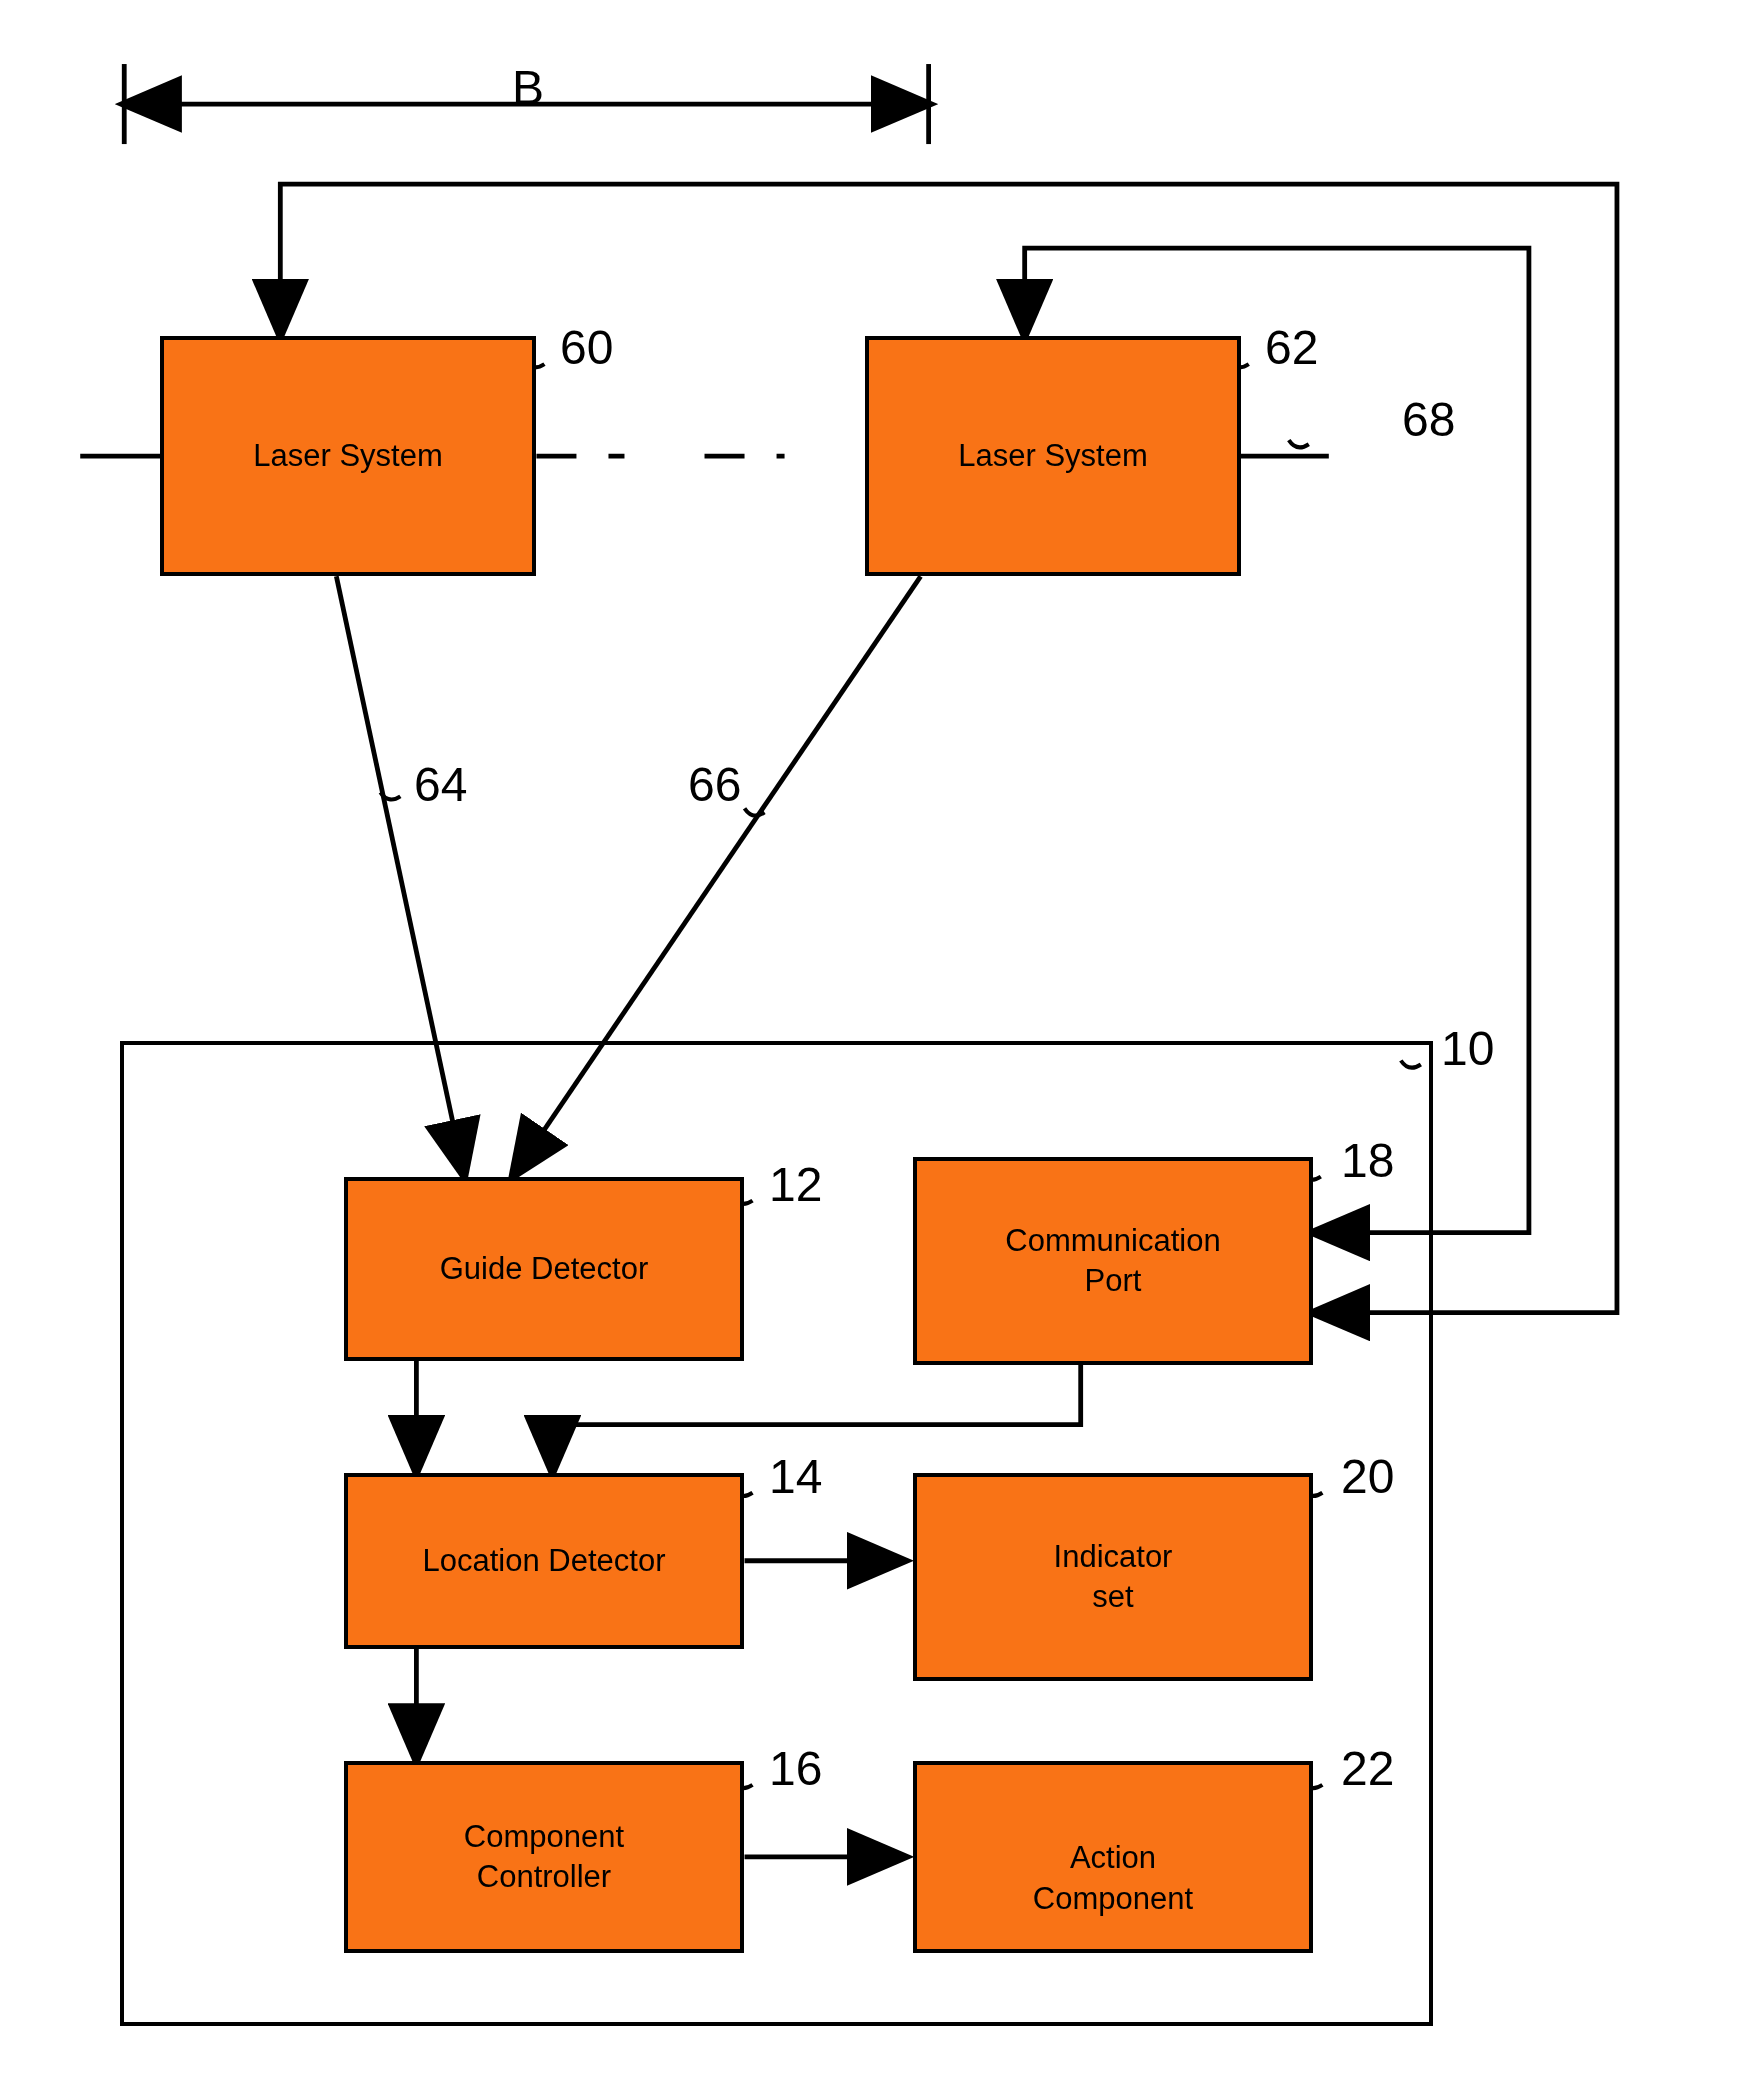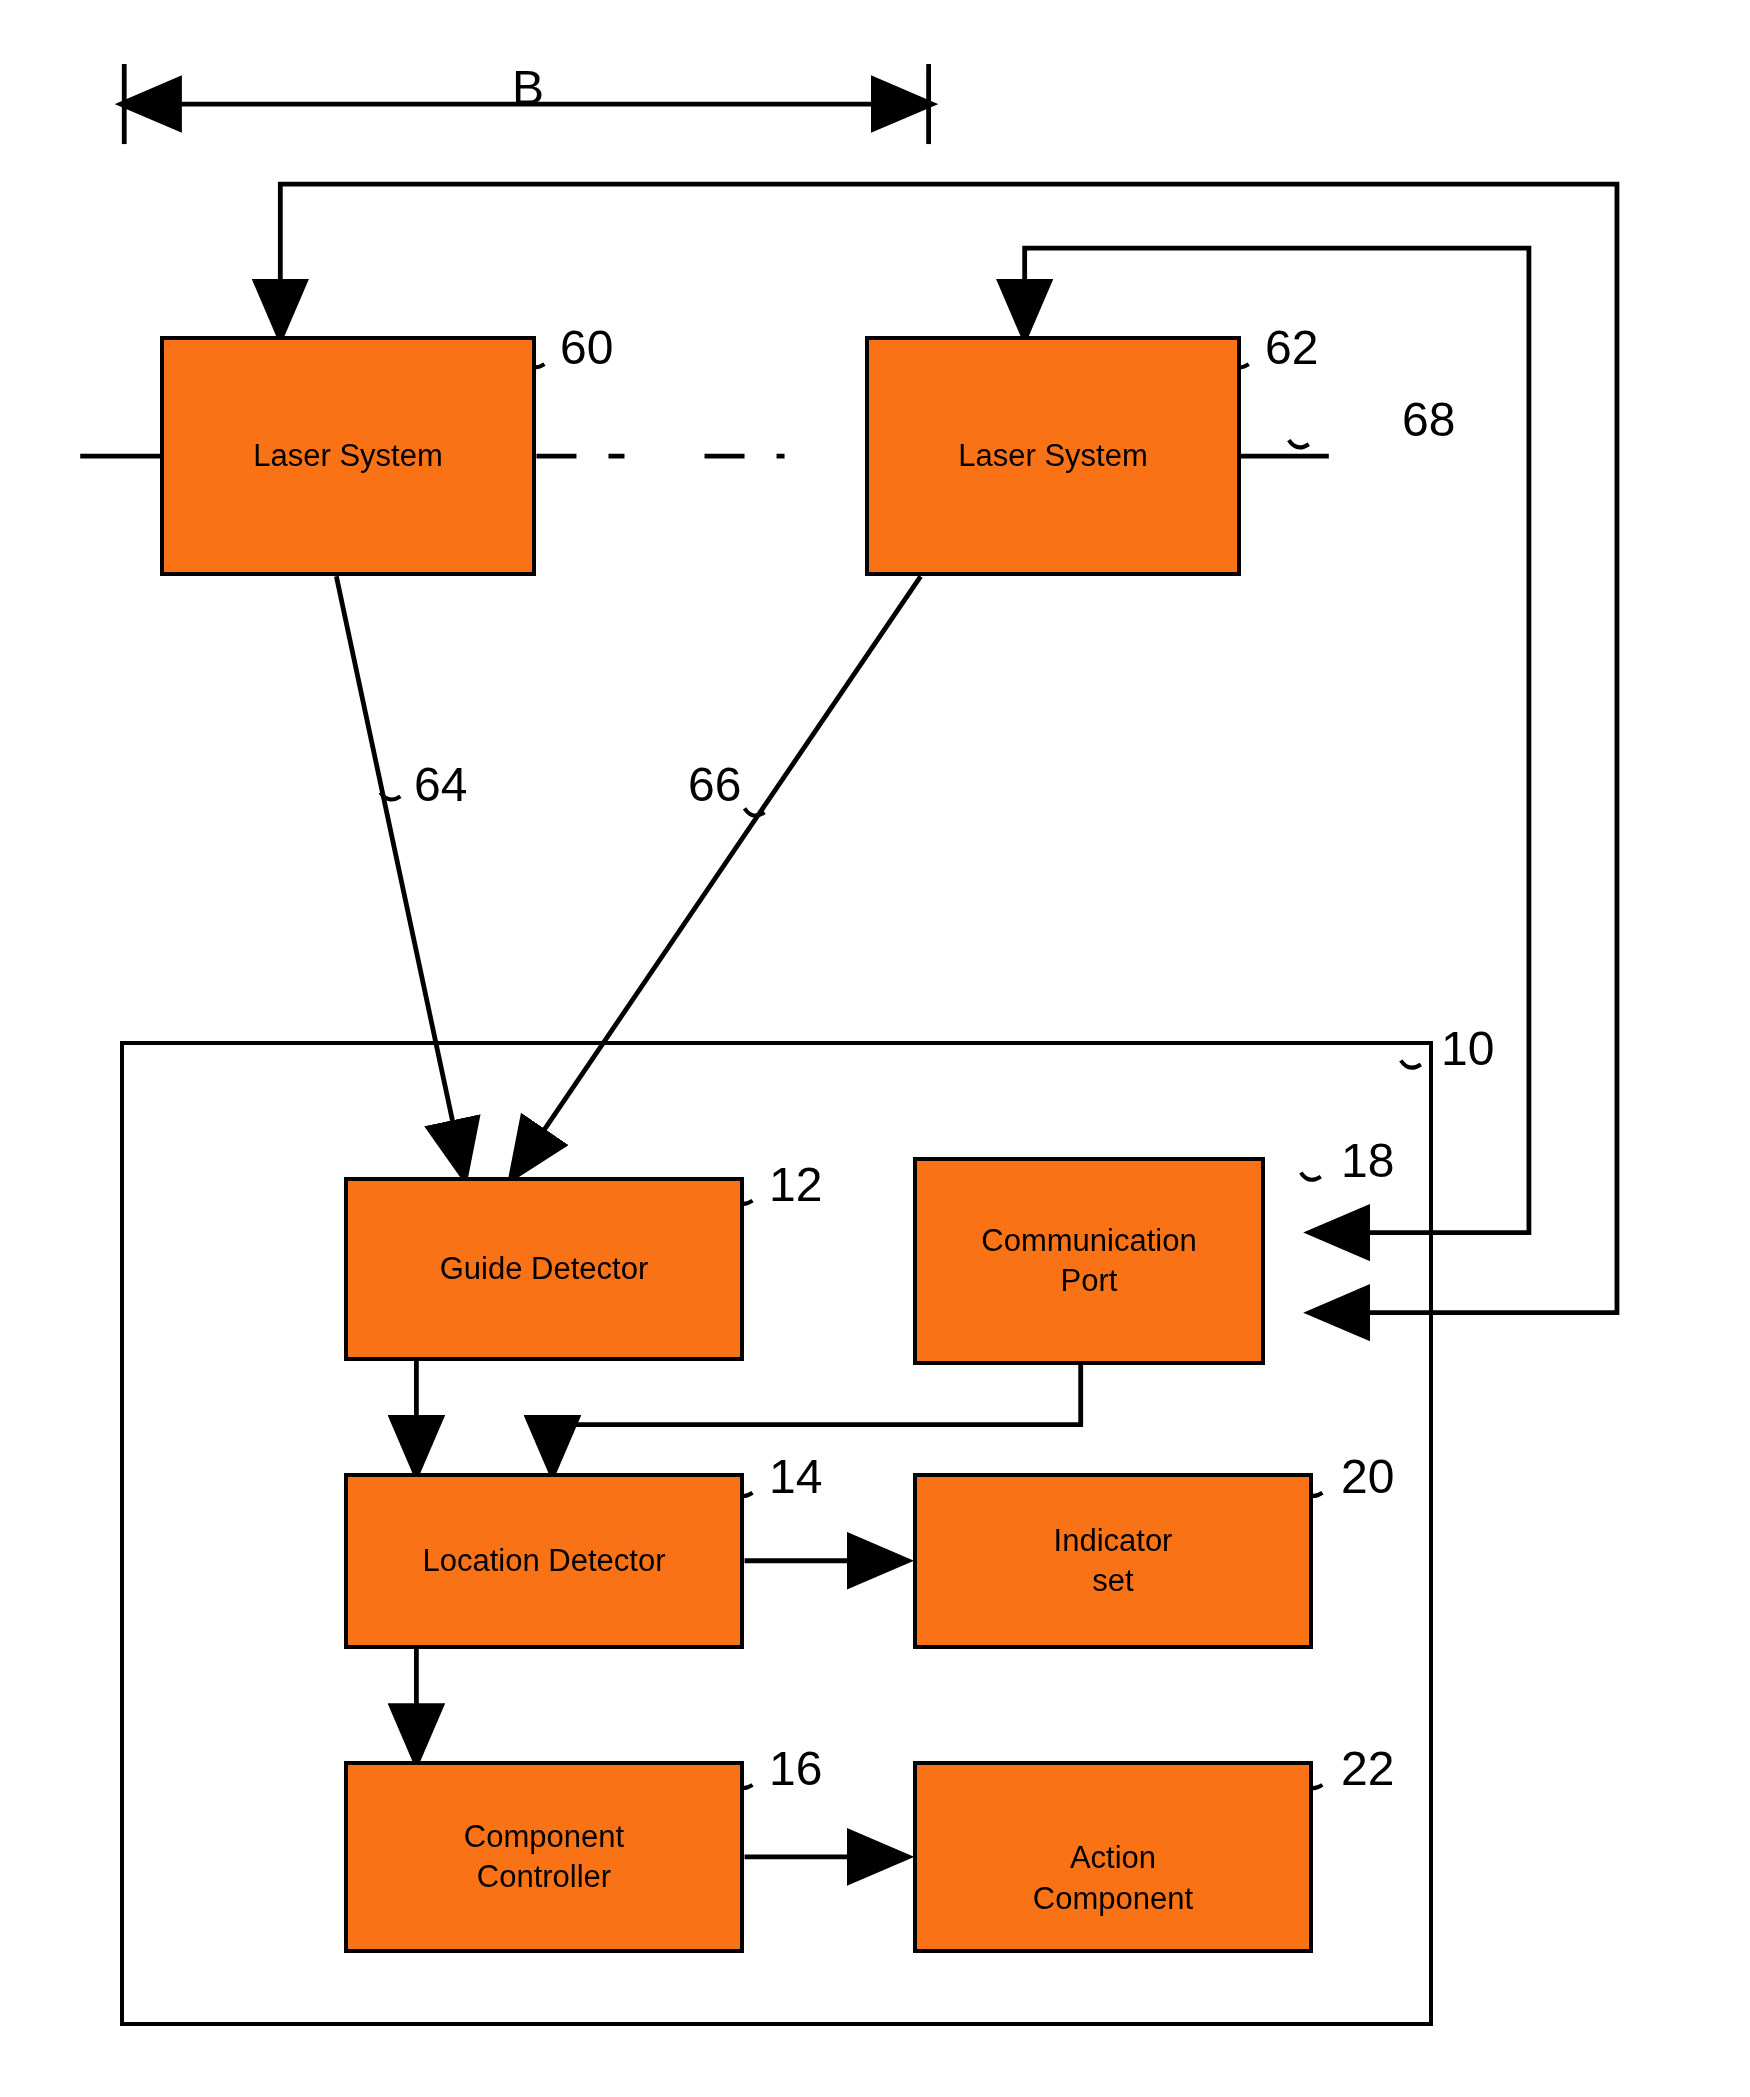--- a/index.html
+++ b/index.html
@@ -115,30 +115,30 @@
 <div class="box" style="left:865px; top:336px; width:376px; height:240px;">
   <span>Laser System</span>
 </div>
 
 <div class="container-box" style="left:120px; top:1041px; width:1313px; height:985px;"></div>
 
 <div class="box" style="left:344px; top:1177px; width:400px; height:184px;">
   <span>Guide Detector</span>
 </div>
 
-<div class="box" style="left:913px; top:1157px; width:352px; height:208px;">
+<div class="box" style="left:913px; top:1157px; width:400px; height:208px;">
   <span style="white-space:pre-line;">Communication
 Port</span>
 </div>
 
 <div class="box" style="left:344px; top:1473px; width:400px; height:176px;text-align:right;">
   <span>Location Detector</span>
 </div>
 
-<div class="box" style="left:913px; top:1473px; width:400px; height:176px;">
+<div class="box" style="left:913px; top:1473px; width:400px; height:208px;">
   <span style="white-space:pre-line;">Indicator
 set</span>
 </div>
 
 <div class="box" style="left:344px; top:1761px; width:400px; height:192px;">
   <span style="white-space:pre-line;">Component
 Controller</span>
 </div>
 
 <div class="box" style="left:913px; top:1761px; width:400px; height:192px;">

